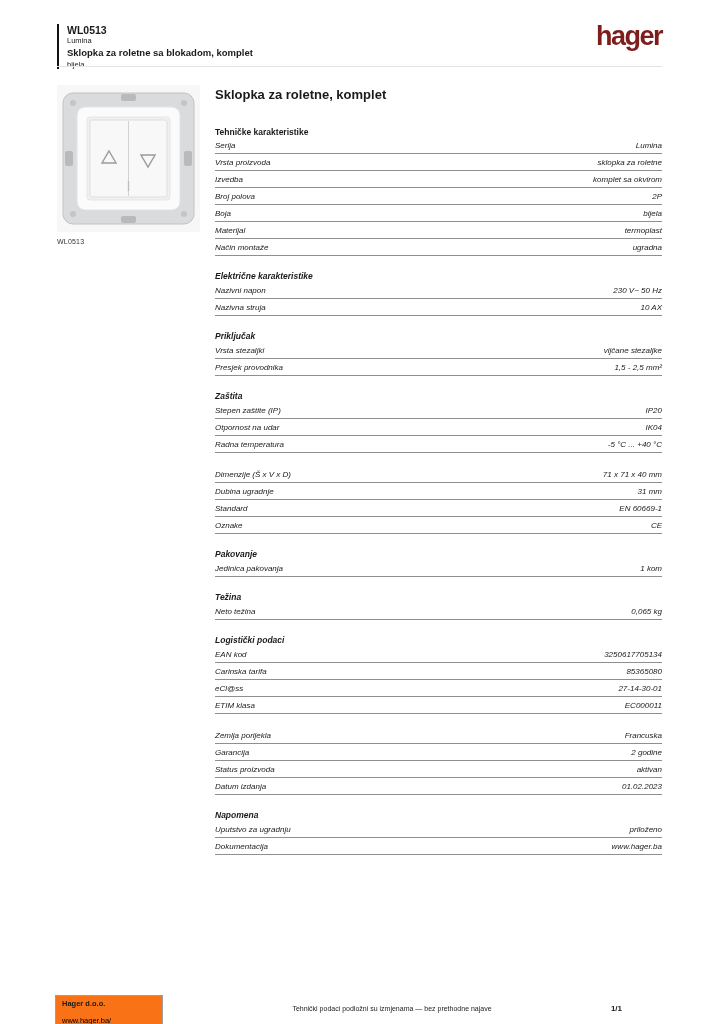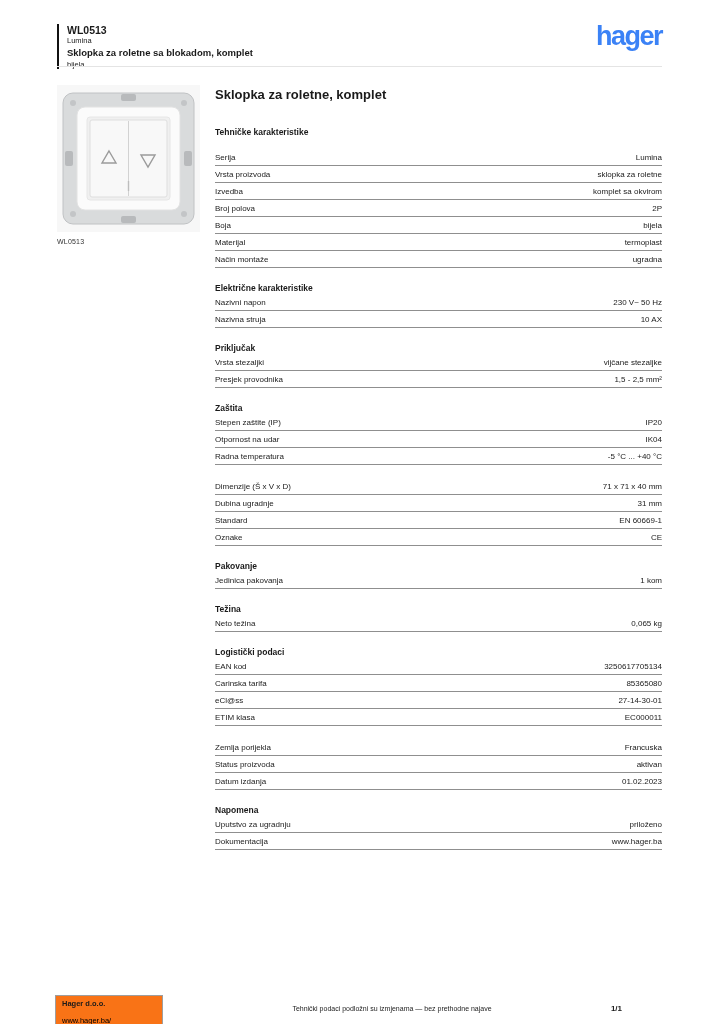--- a/index.html
+++ b/index.html
@@ -7,31 +7,31 @@
     position:relative;width:684px;height:1024px;background:#ffffff;
     font-family:"Liberation Sans",sans-serif;color:#1a1a1a;overflow:hidden;
   }
   
   .hdr{position:absolute;left:57px;top:24px;width:605px;display:flex;justify-content:space-between;align-items:flex-start;}
   .hdr-left{border-left:2px solid #111;padding-left:8px;}
   .hdr-ref{font-size:10.5px;font-weight:bold;line-height:1.15;}
   .hdr-family{font-size:7.5px;line-height:1.3;color:#222;}
   .hdr-title{font-size:9.5px;font-weight:bold;margin-top:1px;line-height:1.2;}
   .hdr-sub{font-size:7.5px;margin-top:2px;color:#222;}
-  .logo{color:#3b82f6;font-size:27px;font-weight:bold;letter-spacing:-1.5px;line-height:.9;font-family:"Liberation Sans",sans-serif;}
+  .logo{color:#7f1d1d;font-size:27px;font-weight:bold;letter-spacing:-1.5px;line-height:.9;font-family:"Liberation Sans",sans-serif;}
   .hdr-rule{position:absolute;left:57px;top:66px;width:605px;border-top:1px solid #e4e4e4;}
   
   .left-col{position:absolute;left:57px;top:85px;width:143px;}
   .product-image{width:143px;height:147px;background:#f7f7f7;}
   .img-caption{font-size:7px;color:#333;margin-top:6px;letter-spacing:.2px;}
   
   .specs{position:absolute;left:215px;top:88px;width:447px;}
   .specs h1{font-size:13px;font-weight:bold;margin:0;line-height:1.1;}
   .specs h2{font-size:8.5px;font-weight:bold;margin:25px 0 0 0;}
-  #sections{margin-top:12px;}
+  #sections{margin-top:0;font-style:italic;}
   .spec-section{margin-top:13px;}
   .spec-section:first-child{margin-top:0;}
   .sec-head{font-size:8.5px;font-weight:bold;margin:0 0 1px 0;padding-top:2px;}
   .spec-row{display:flex;justify-content:space-between;align-items:flex-end;
     border-bottom:1px solid #8f8f8f;padding:4px 0 2px 0;font-size:8px;line-height:1.25;}
   .spec-row .lbl{padding-right:10px;}
   .spec-row .val{text-align:right;white-space:nowrap;}
   
   .foot-box{position:absolute;left:55px;top:995px;width:108px;background:#f97316;border:1px solid #9e9e9e;padding:4px 6px 5px 6px;box-sizing:border-box;}
   .foot-brand{font-size:7.5px;font-weight:bold;line-height:1.1;}
@@ -205,20 +205,24 @@
             <span class="lbl">ETIM klasa</span>
             <span class="val">EC000011</span>
           </div>
         </section>
         <section class="spec-section">
           <div class="spec-row">
             <span class="lbl">Zemlja porijekla</span>
             <span class="val">Francuska</span>
           </div>
           <div class="spec-row">
+            <span class="lbl">Garancija</span>
+            <span class="val">2 godine</span>
+          </div>
+          <div class="spec-row">
             <span class="lbl">Status proizvoda</span>
             <span class="val">aktivan</span>
           </div>
           <div class="spec-row">
             <span class="lbl">Datum izdanja</span>
             <span class="val">01.02.2023</span>
           </div>
         </section>
         <section class="spec-section">
           <div class="sec-head">Napomena</div>

